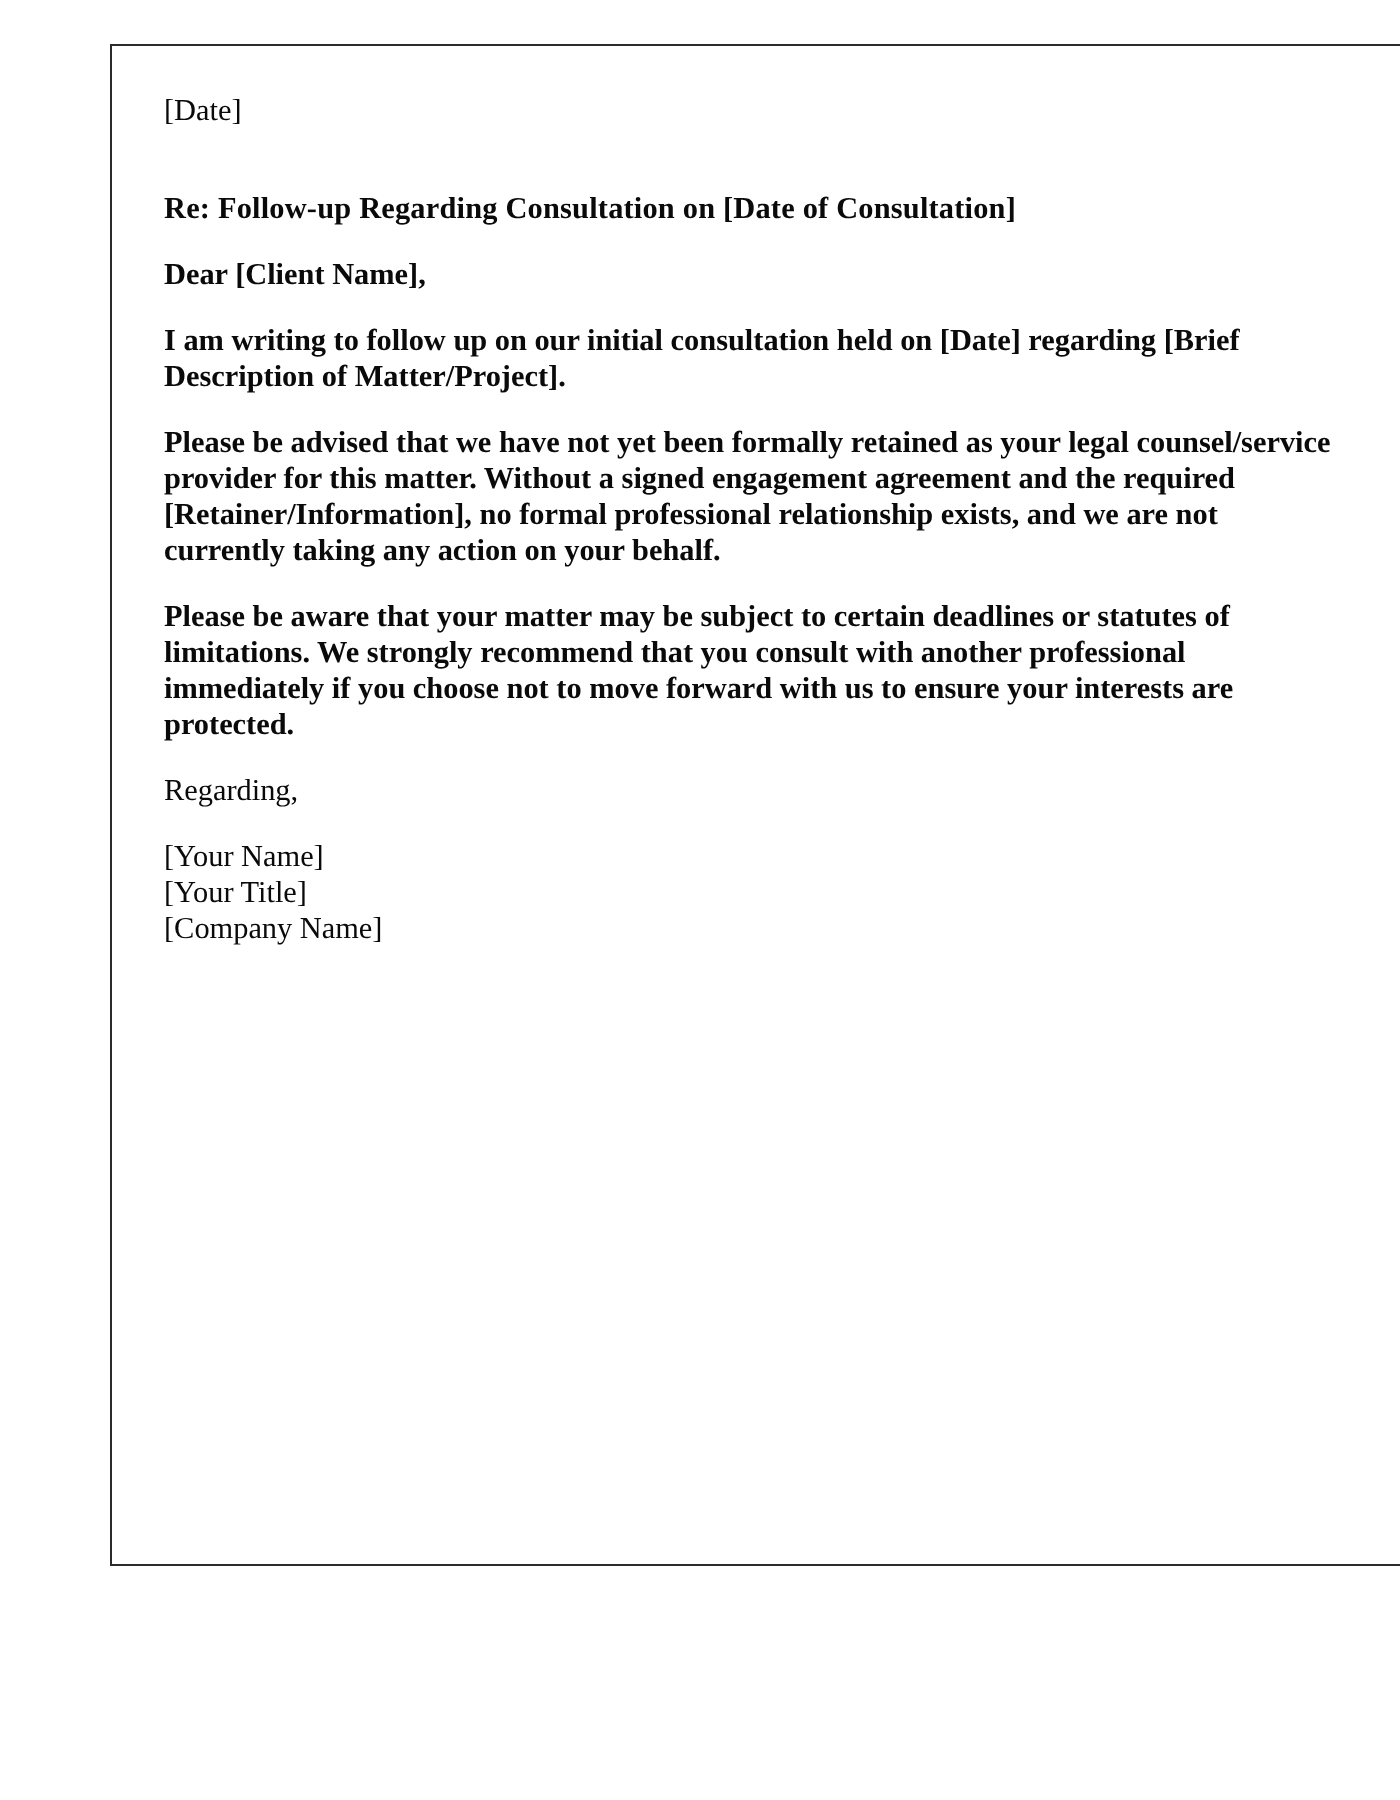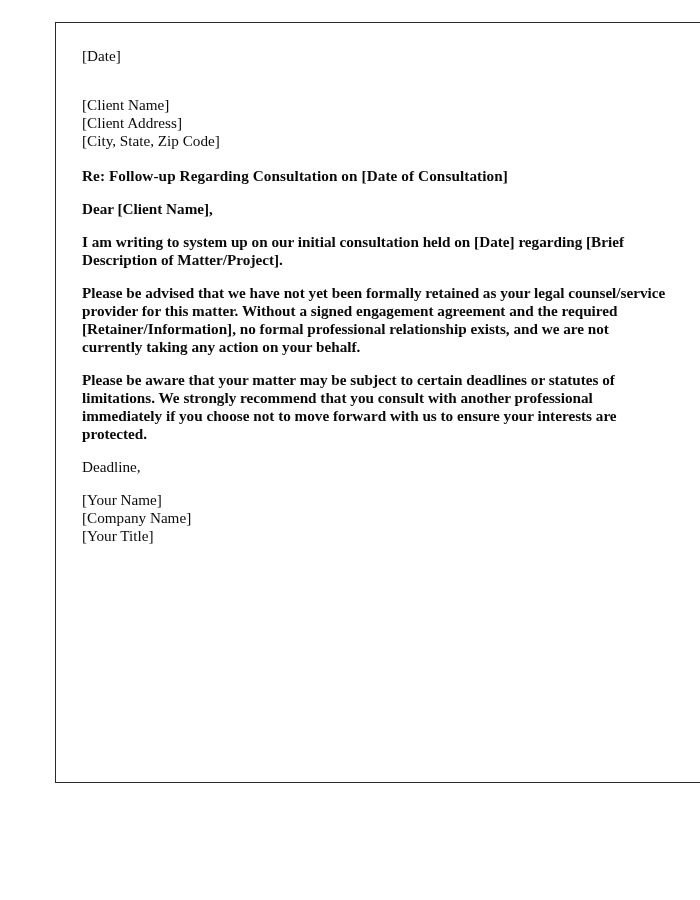--- a/index.html
+++ b/index.html
@@ -84,37 +84,32 @@
 
 <div class="page">
   <div class="letter">
 
     <div class="block">
       <span class="line">[Date]</span>
     </div>
 
     <div class="spacer-after-date"></div>
 
-    <div class="block addr-gap">
-      <span class="line">[Client Name]</span>
-      <span class="line">[Client Address]</span>
-      <span class="line">[City, State, Zip Code]</span>
-    </div>
 
     <p class="subject">Re: Follow-up Regarding Consultation on [Date of Consultation]</p>
 
     <p class="para">Dear [Client Name],</p>
 
-    <p class="para">I am writing to system up on our initial consultation held on [Date] regarding [Brief Description of Matter/Project].</p>
+    <p class="para">I am writing to follow up on our initial consultation held on [Date] regarding [Brief Description of Matter/Project].</p>
     <p class="para">Please be advised that we have not yet been formally retained as your legal counsel/service provider for this matter. Without a signed engagement agreement and the required [Retainer/Information], no formal professional relationship exists, and we are not currently taking any action on your behalf.</p>
     <p class="para">Please be aware that your matter may be subject to certain deadlines or statutes of limitations. We strongly recommend that you consult with another professional immediately if you choose not to move forward with us to ensure your interests are protected.</p>
 
 
-    <p class="closing">Deadline,</p>
+    <p class="closing">Regarding,</p>
 
     <div class="sig-block">
       <span class="line">[Your Name]</span>
+      <span class="line">[Your Title]</span>
       <span class="line">[Company Name]</span>
-      <span class="line">[Your Title]</span>
     </div>
 
   </div>
 </div>
 
 </body></html>

